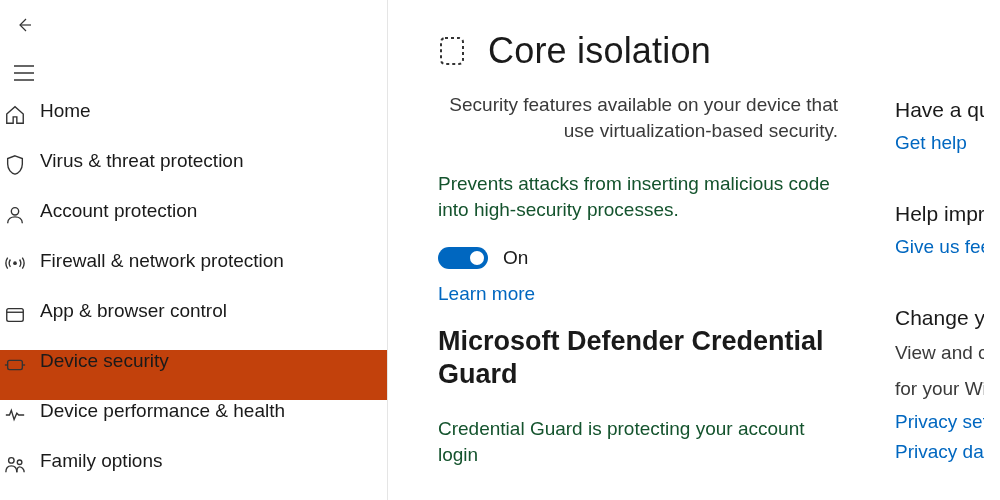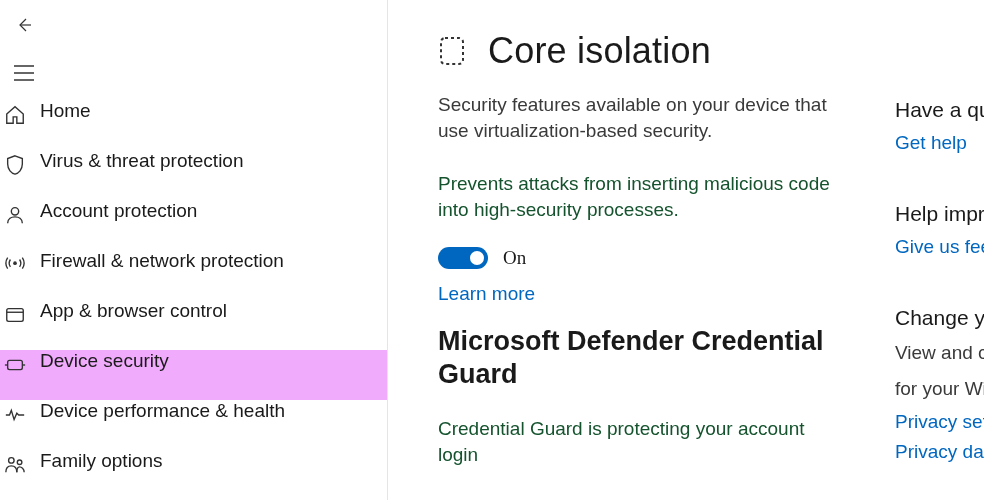--- a/index.html
+++ b/index.html
@@ -45,21 +45,21 @@
     flex-direction: column;
   }
   .nav-item {
     display: flex;
     align-items: flex-start;
     height: 50px;
     padding-left: 0;
     cursor: pointer;
     position: relative;
   }
-  .nav-item.selected { background: #f0abfc; }
+  .nav-item.selected { background: #c2410c; }
   .nav-icon {
     width: 30px;
     height: 30px;
     display: flex;
     align-items: center;
     justify-content: center;
     flex-shrink: 0;
   }
   .nav-label {
     font-size: 19px;
@@ -87,20 +87,21 @@
     font-weight: 500;
     margin-left: 22px;
     letter-spacing: 0.2px;
   }
   .page-subtitle {
     font-size: 19px;
     color: #3a3a3a;
     line-height: 1.35;
     margin-bottom: 28px;
     max-width: 400px;
+    text-align: right;
   }
   .section-heading {
     font-size: 25px;
     font-weight: 600;
     margin-bottom: 8px;
   }
   .section-heading.lg {
     font-size: 27px;
     font-weight: 700;
     line-height: 1.25;
@@ -112,21 +113,20 @@
     color: #14532d;
     line-height: 1.35;
     margin-bottom: 24px;
     max-width: 400px;
   }
   .toggle-row {
     display: flex;
     align-items: flex-end;
     margin-bottom: 14px;
     margin-top: 10px;
-    font-family: Liberation Serif, serif;
   }
   .toggle {
     width: 50px;
     height: 22px;
     border-radius: 11px;
     background: #0067c0;
     position: relative;
     cursor: pointer;
   }
   .toggle-thumb {

